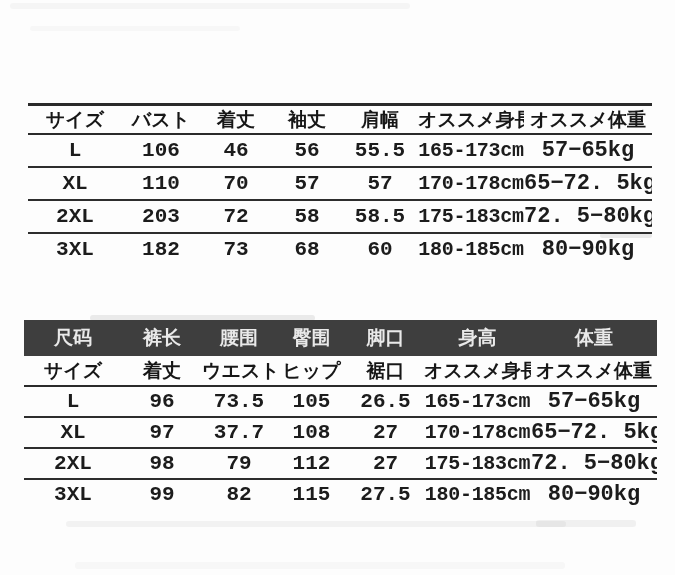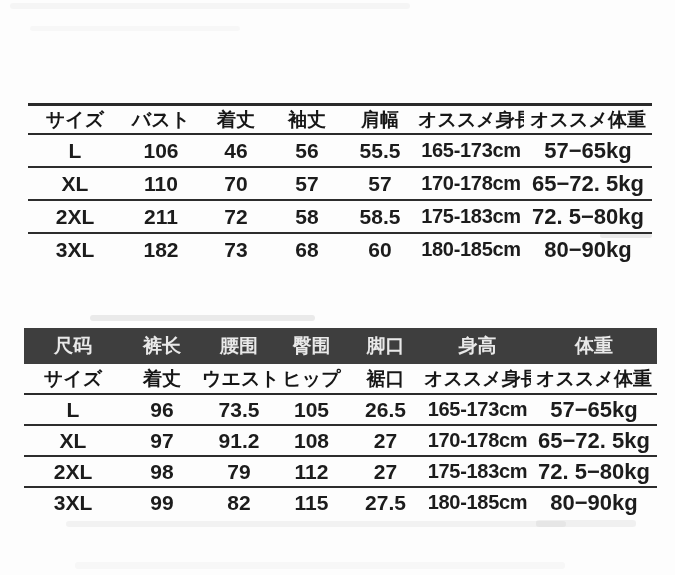--- a/index.html
+++ b/index.html
@@ -1,34 +1,34 @@
 <!DOCTYPE html>
 <html><head>
 <meta charset="utf-8">
 <style>
   html,body{margin:0;padding:0;}
   body{
     width:675px;height:575px;position:relative;overflow:hidden;
     background:#fdfdfd;color:#1f1f1f;
     font-family:"Liberation Sans","DejaVu Sans",sans-serif;
   }
-  table{border-collapse:collapse;table-layout:fixed;}
+  table{border-collapse:collapse;table-layout:fixed;font-family:Liberation Mono, monospace;}
   th,td{padding:0;text-align:center;overflow:hidden;white-space:nowrap;}
 
   
   #top-table{position:absolute;left:28px;top:103px;width:624px;border-top:3px solid #2a2a2a;}
   #top-table thead th{
     height:27px;font-size:19px;font-weight:700;color:#171717;
     border-bottom:2px solid #2a2a2a;
   }
   #top-table tbody td{height:31px;font-size:21px;font-weight:600;color:#1c1c1c;}
   #top-table tbody tr:not(:last-child) td{border-bottom:2px solid #2d2d2d;}
 
   
-  #bottom-table{position:absolute;left:24px;top:328px;width:633px;}
+  #bottom-table{position:absolute;left:24px;top:320px;width:633px;}
   #bottom-table .dark-row th{
     height:36px;background:#3e3e3e;color:#e9e9e9;font-size:19px;font-weight:600;
   }
   #bottom-table .sub-row th{
     height:29px;font-size:19px;font-weight:700;color:#171717;
     border-bottom:2px solid #2a2a2a;
   }
   #bottom-table tbody td{height:29px;font-size:21px;font-weight:600;color:#1c1c1c;}
   #bottom-table tbody tr:not(:last-child) td{border-bottom:2px solid #2d2d2d;}
 
@@ -92,21 +92,21 @@
       <td>XL</td>
       <td>110</td>
       <td>70</td>
       <td>57</td>
       <td>57</td>
       <td class="col-height">170-178cm</td>
       <td class="col-weight">65−72. 5kg</td>
     </tr>
     <tr>
       <td>2XL</td>
-      <td>211</td>
+      <td>203</td>
       <td>72</td>
       <td>58</td>
       <td>58.5</td>
       <td class="col-height">175-183cm</td>
       <td class="col-weight">72. 5−80kg</td>
     </tr>
     <tr>
       <td>3XL</td>
       <td>182</td>
       <td>73</td>
@@ -154,21 +154,21 @@
       <td>96</td>
       <td>73.5</td>
       <td>105</td>
       <td>26.5</td>
       <td class="col-height">165-173cm</td>
       <td class="col-weight">57−65kg</td>
     </tr>
     <tr>
       <td>XL</td>
       <td>97</td>
-      <td>91.2</td>
+      <td>37.7</td>
       <td>108</td>
       <td>27</td>
       <td class="col-height">170-178cm</td>
       <td class="col-weight">65−72. 5kg</td>
     </tr>
     <tr>
       <td>2XL</td>
       <td>98</td>
       <td>79</td>
       <td>112</td>

